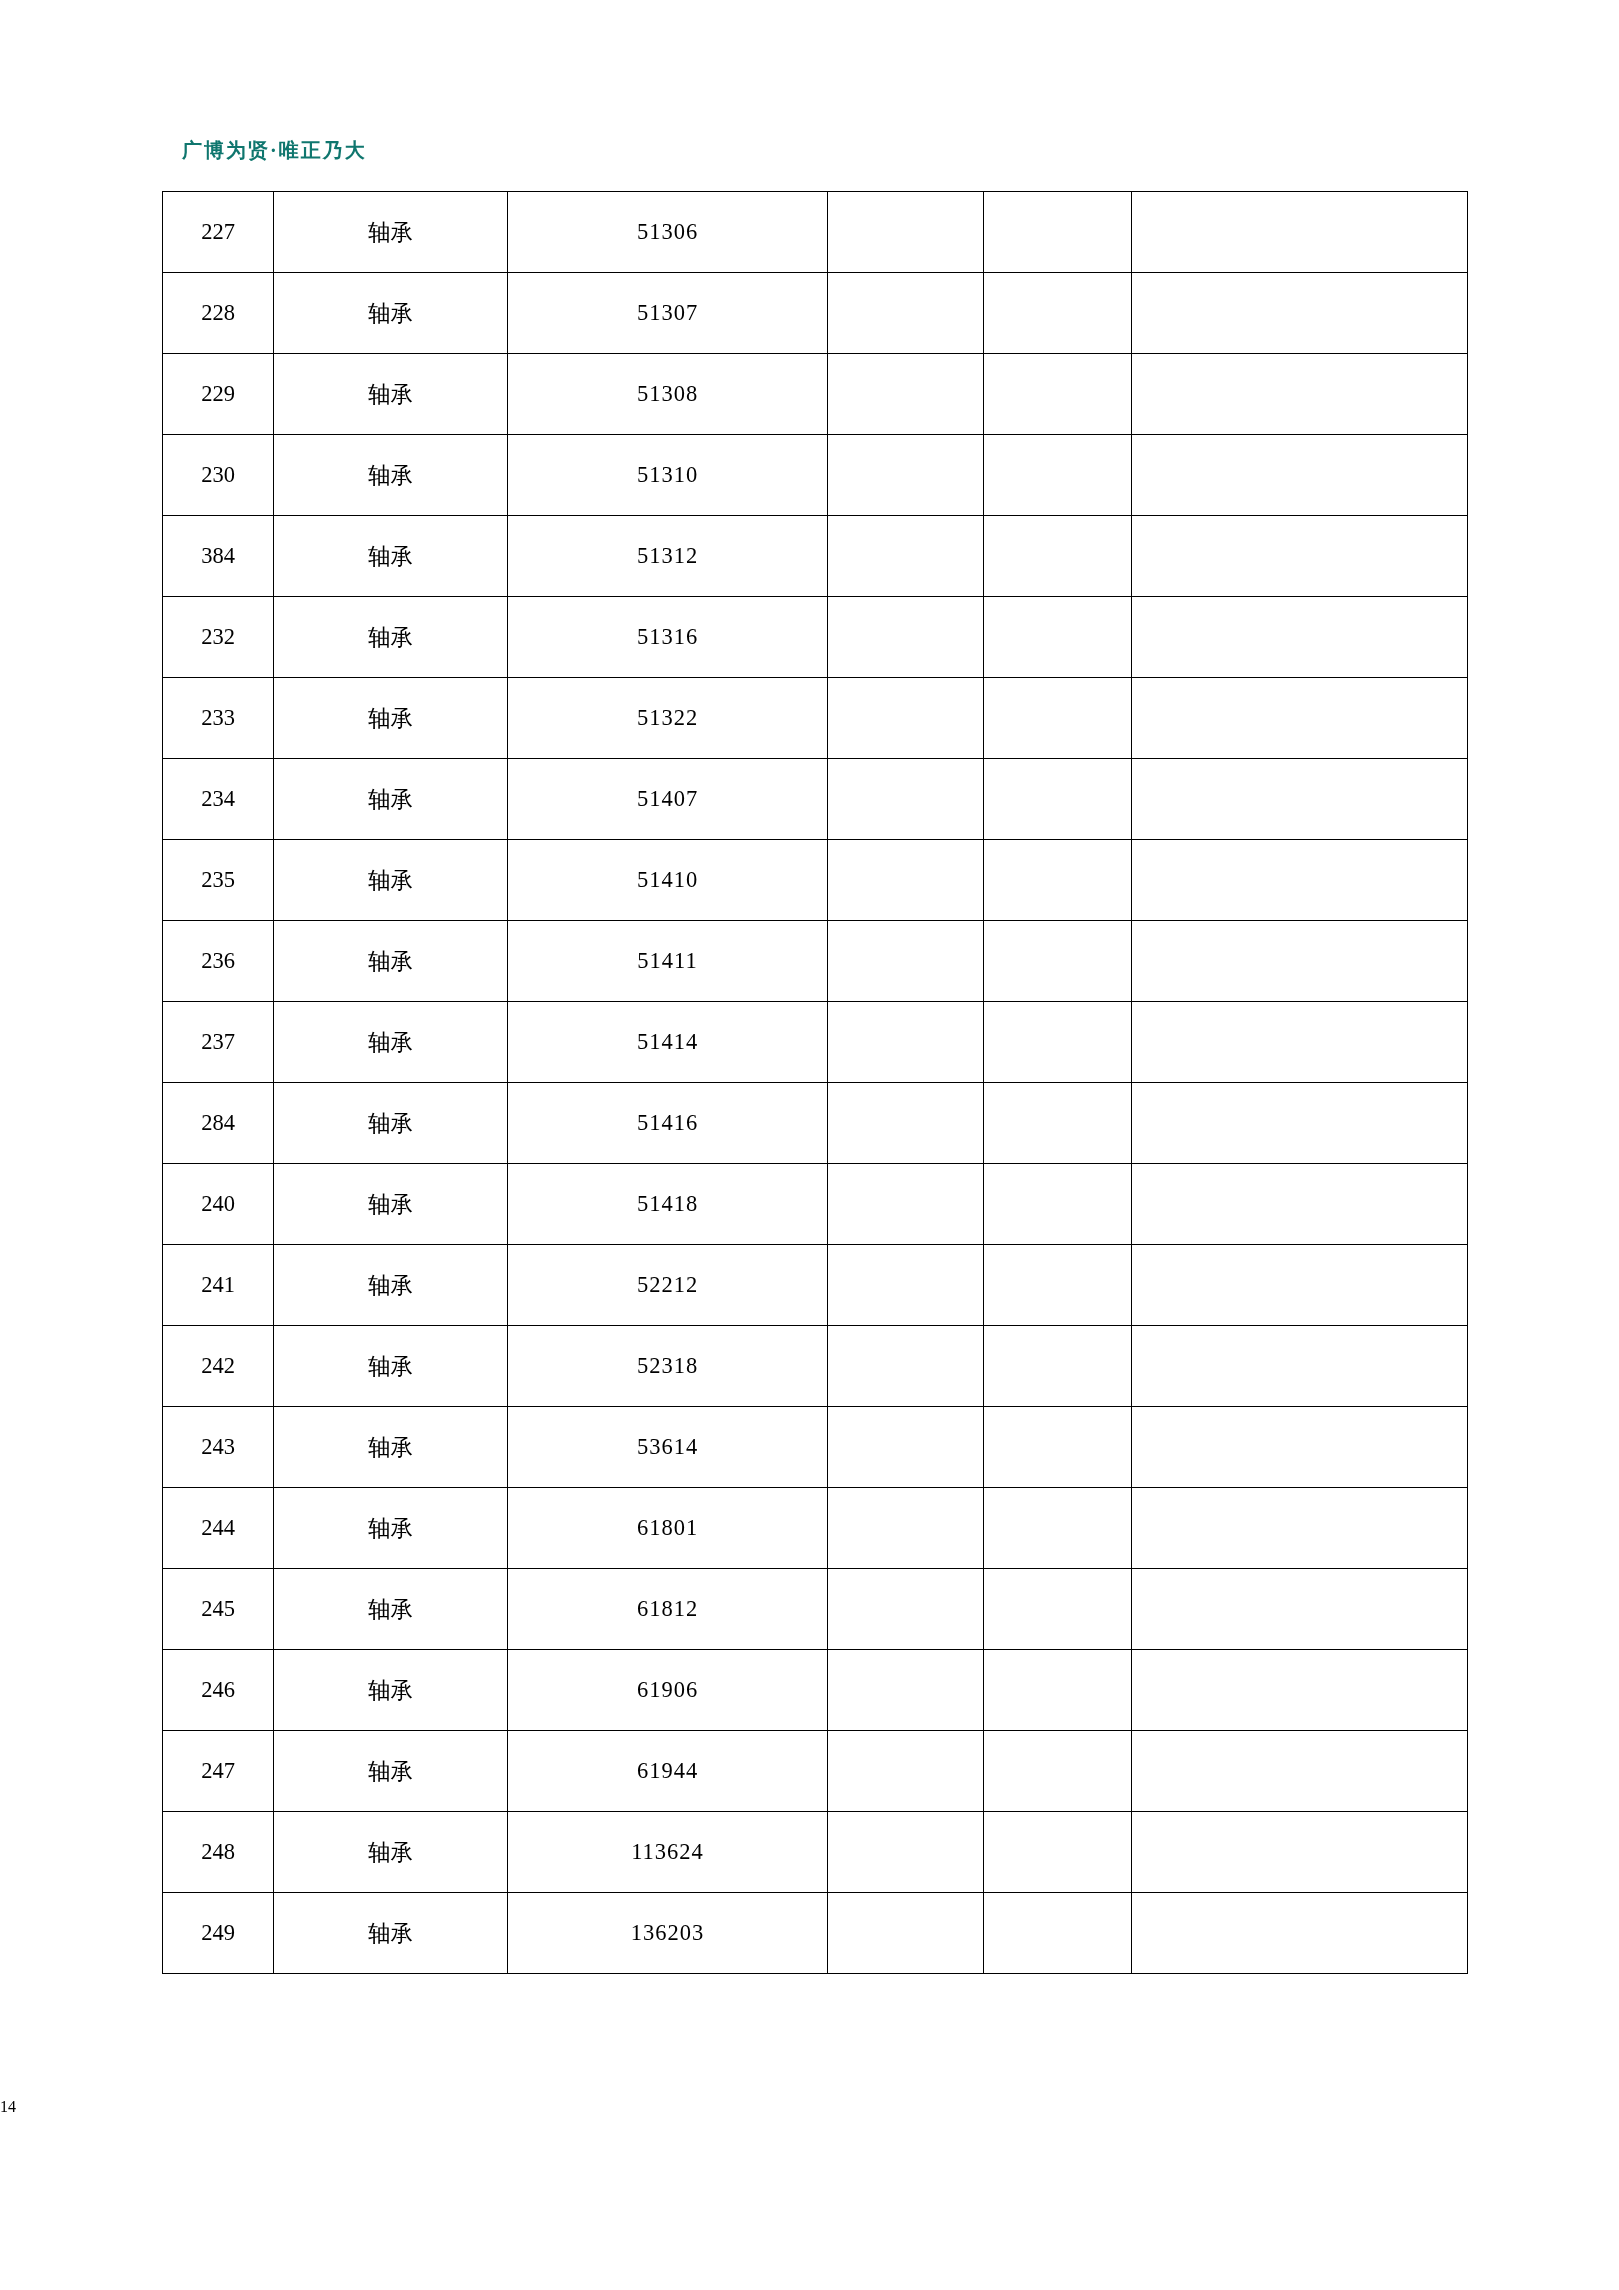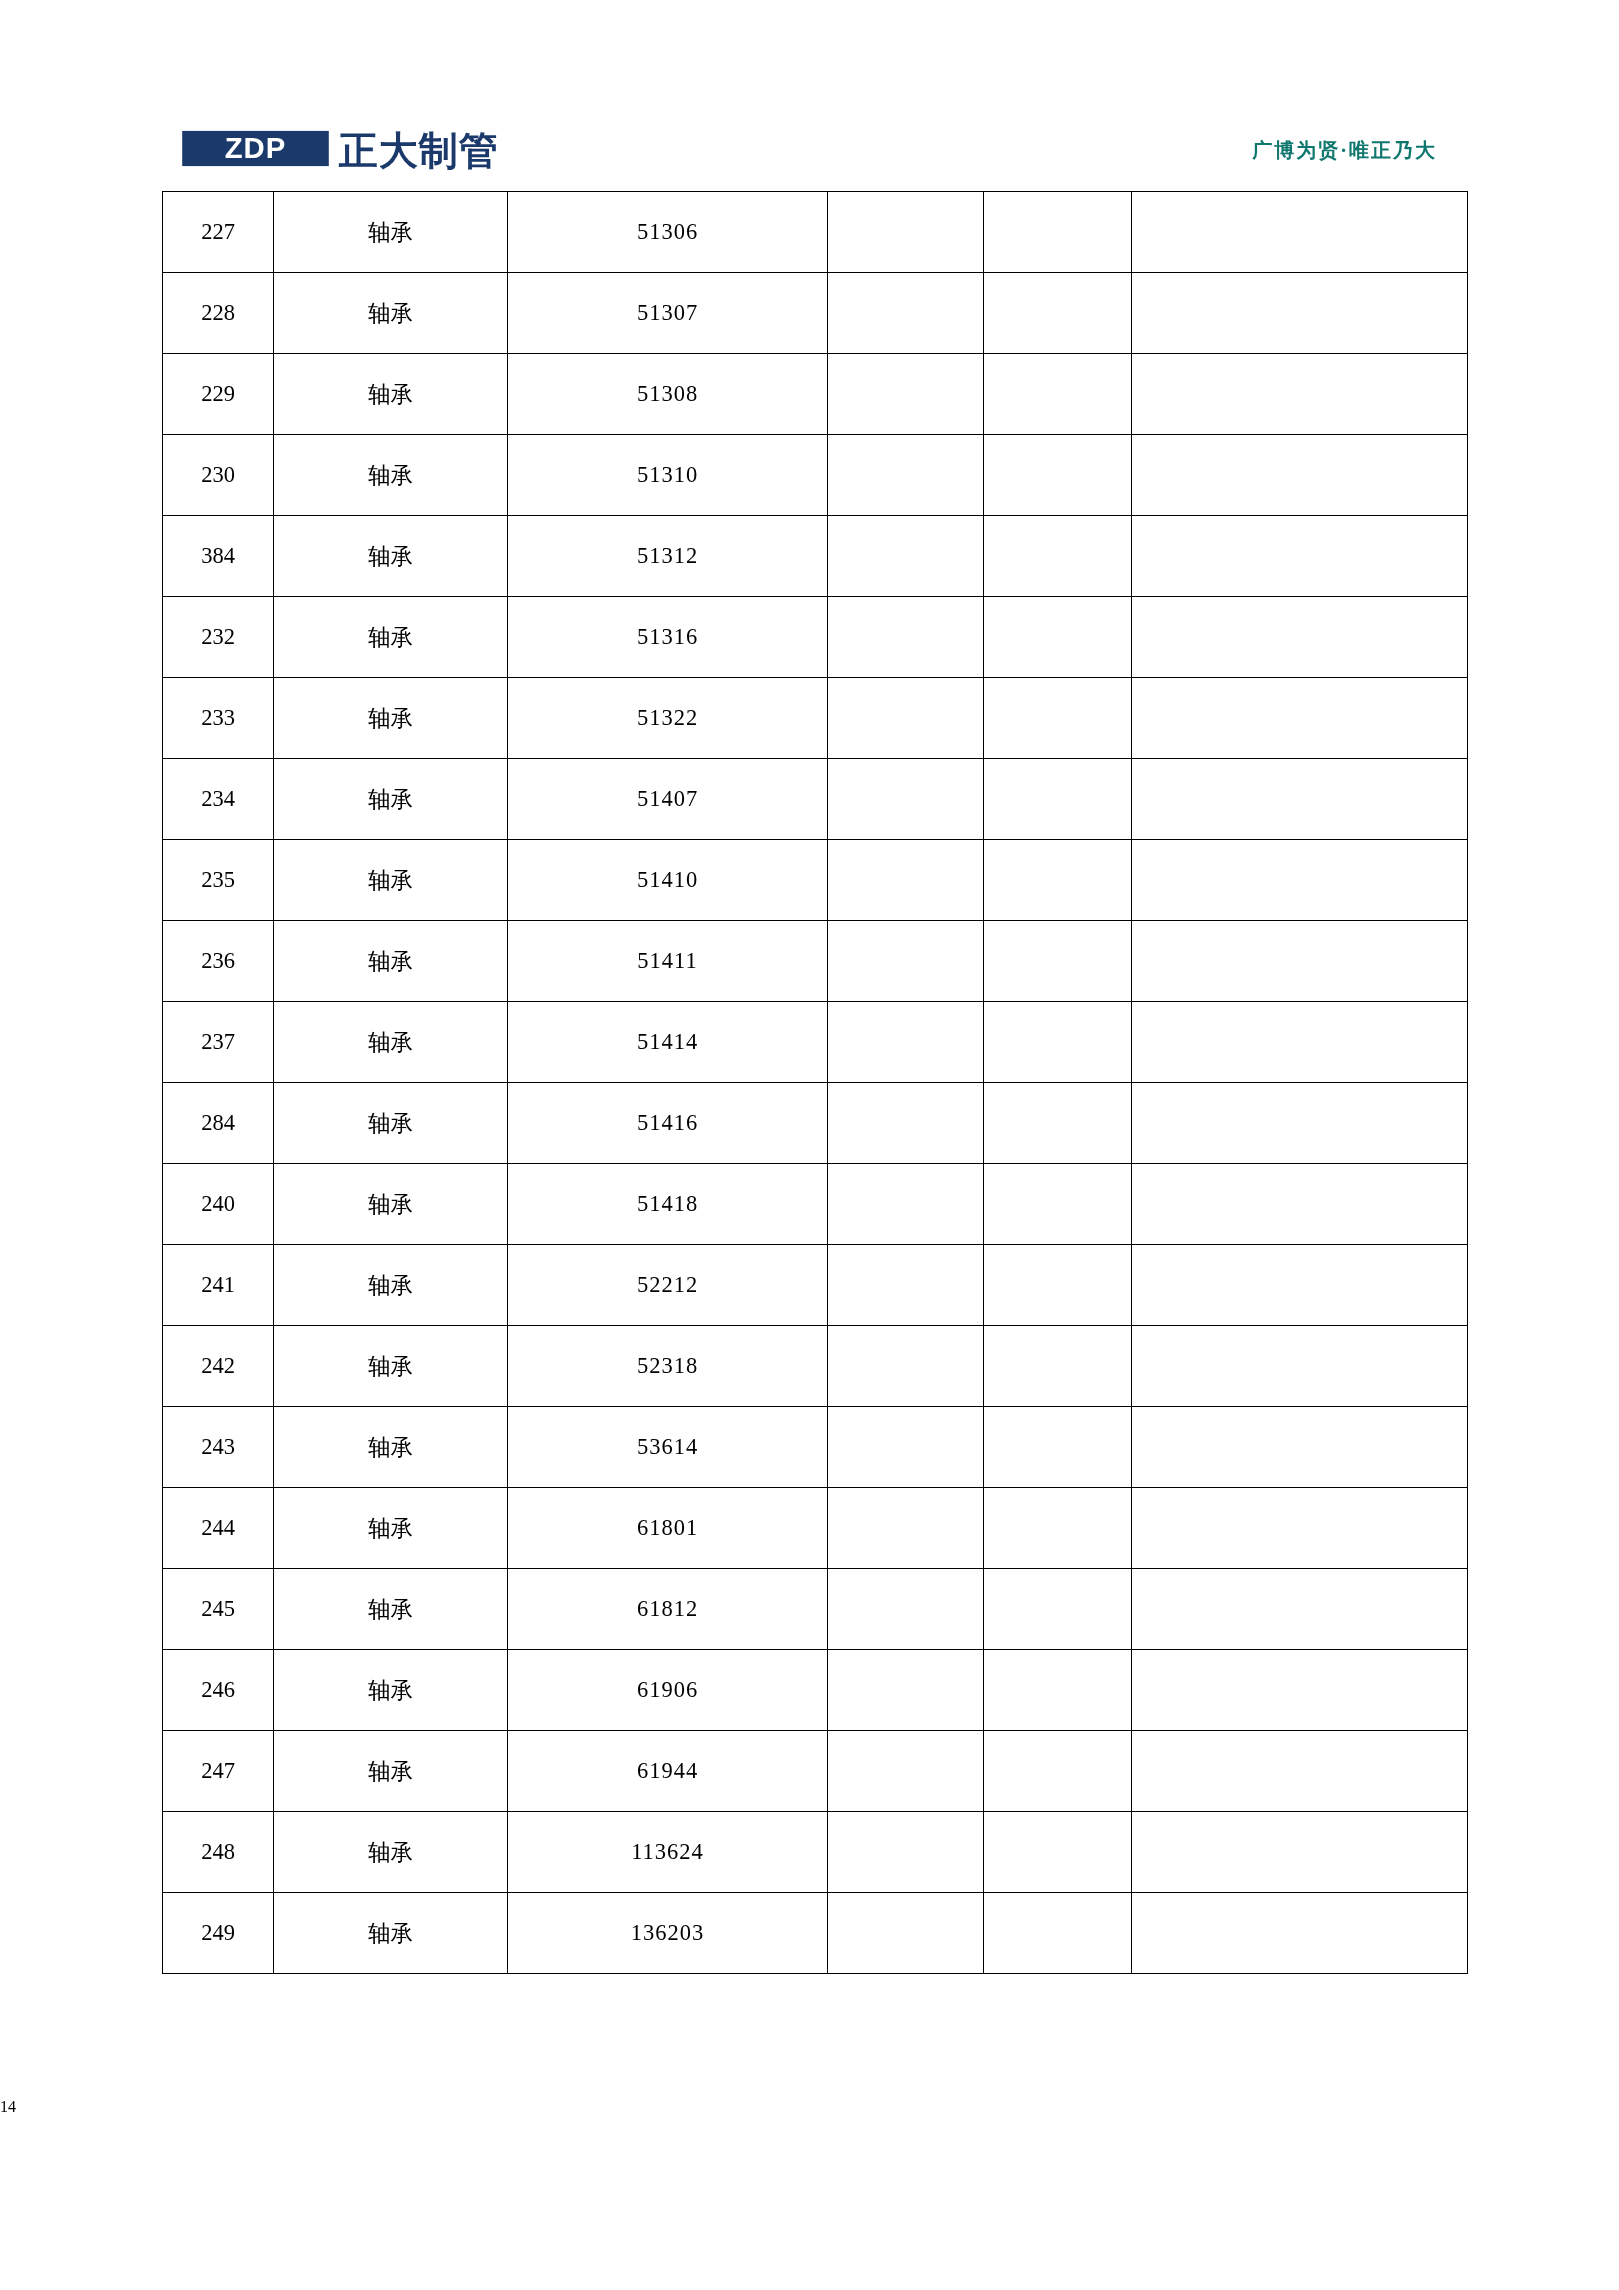--- a/index.html
+++ b/index.html
@@ -85,29 +85,20 @@
     font-size: 16px;
     color: #000000;
   }
 </style>
 </head>
 <body>
 
 <div class="page">
 
   <div class="header">
-    <div class="logo-wrap">
-      <span class="logo-mark">
-        <svg width="147" height="43" viewBox="0 0 150 44" xmlns="http://www.w3.org/2000/svg">
-          <rect x="0" y="4" width="150" height="36" fill="#1b3a6b"></rect>
-          <text x="75" y="32" font-family="Liberation Sans, sans-serif" font-size="30" font-weight="bold" fill="#ffffff" text-anchor="middle" letter-spacing="1">ZDP</text>
-        </svg>
-      </span>
-      <span class="logo-text">正大制管</span>
-    </div>
     <div class="slogan">广博为贤·唯正乃大</div>
   </div>
 
   <table class="data">
     <tbody id="table-body">
         <tr>
           <td class="c-idx">227</td>
           <td class="c-name">轴承</td>
           <td class="c-model">51306</td>
           <td class="c-d"></td>

